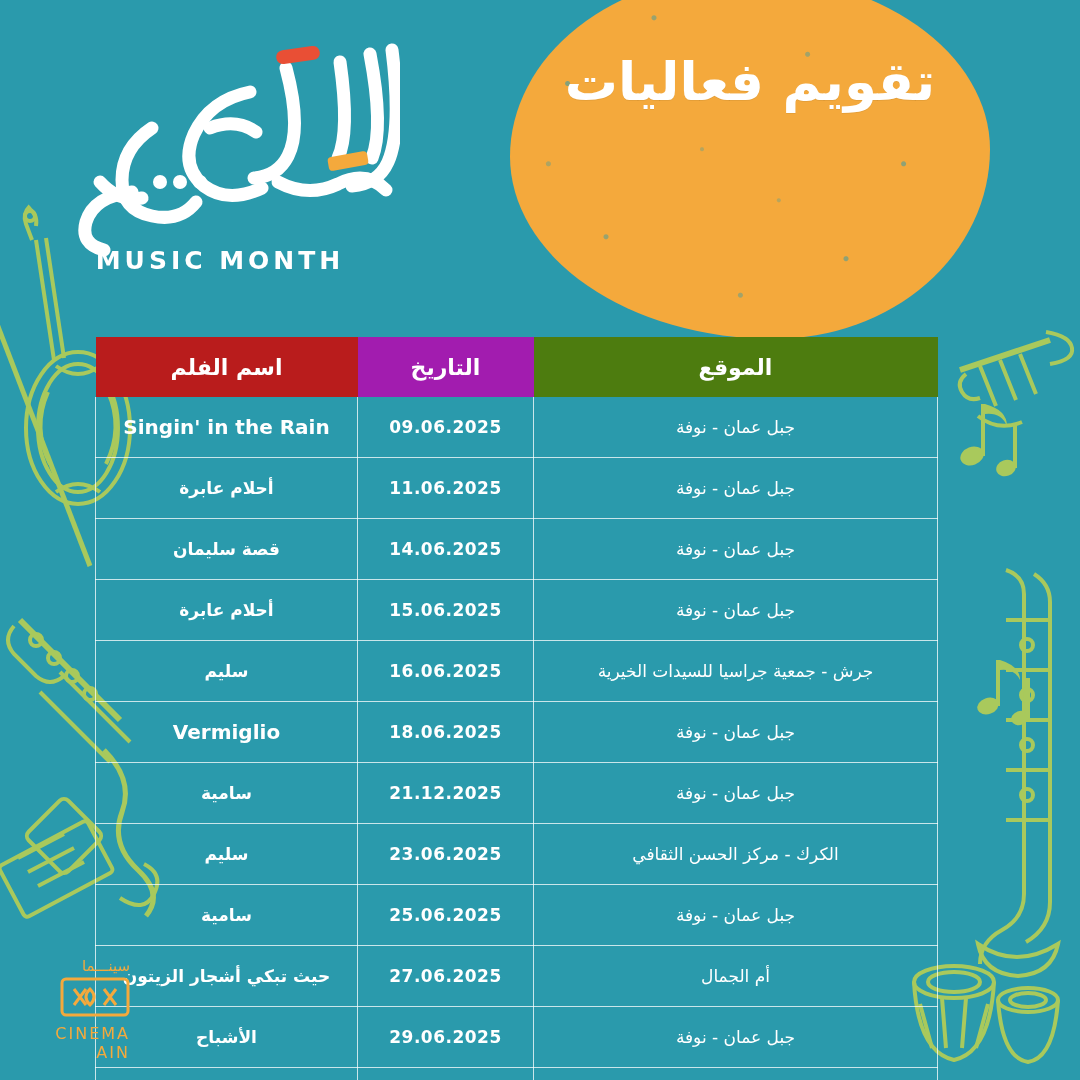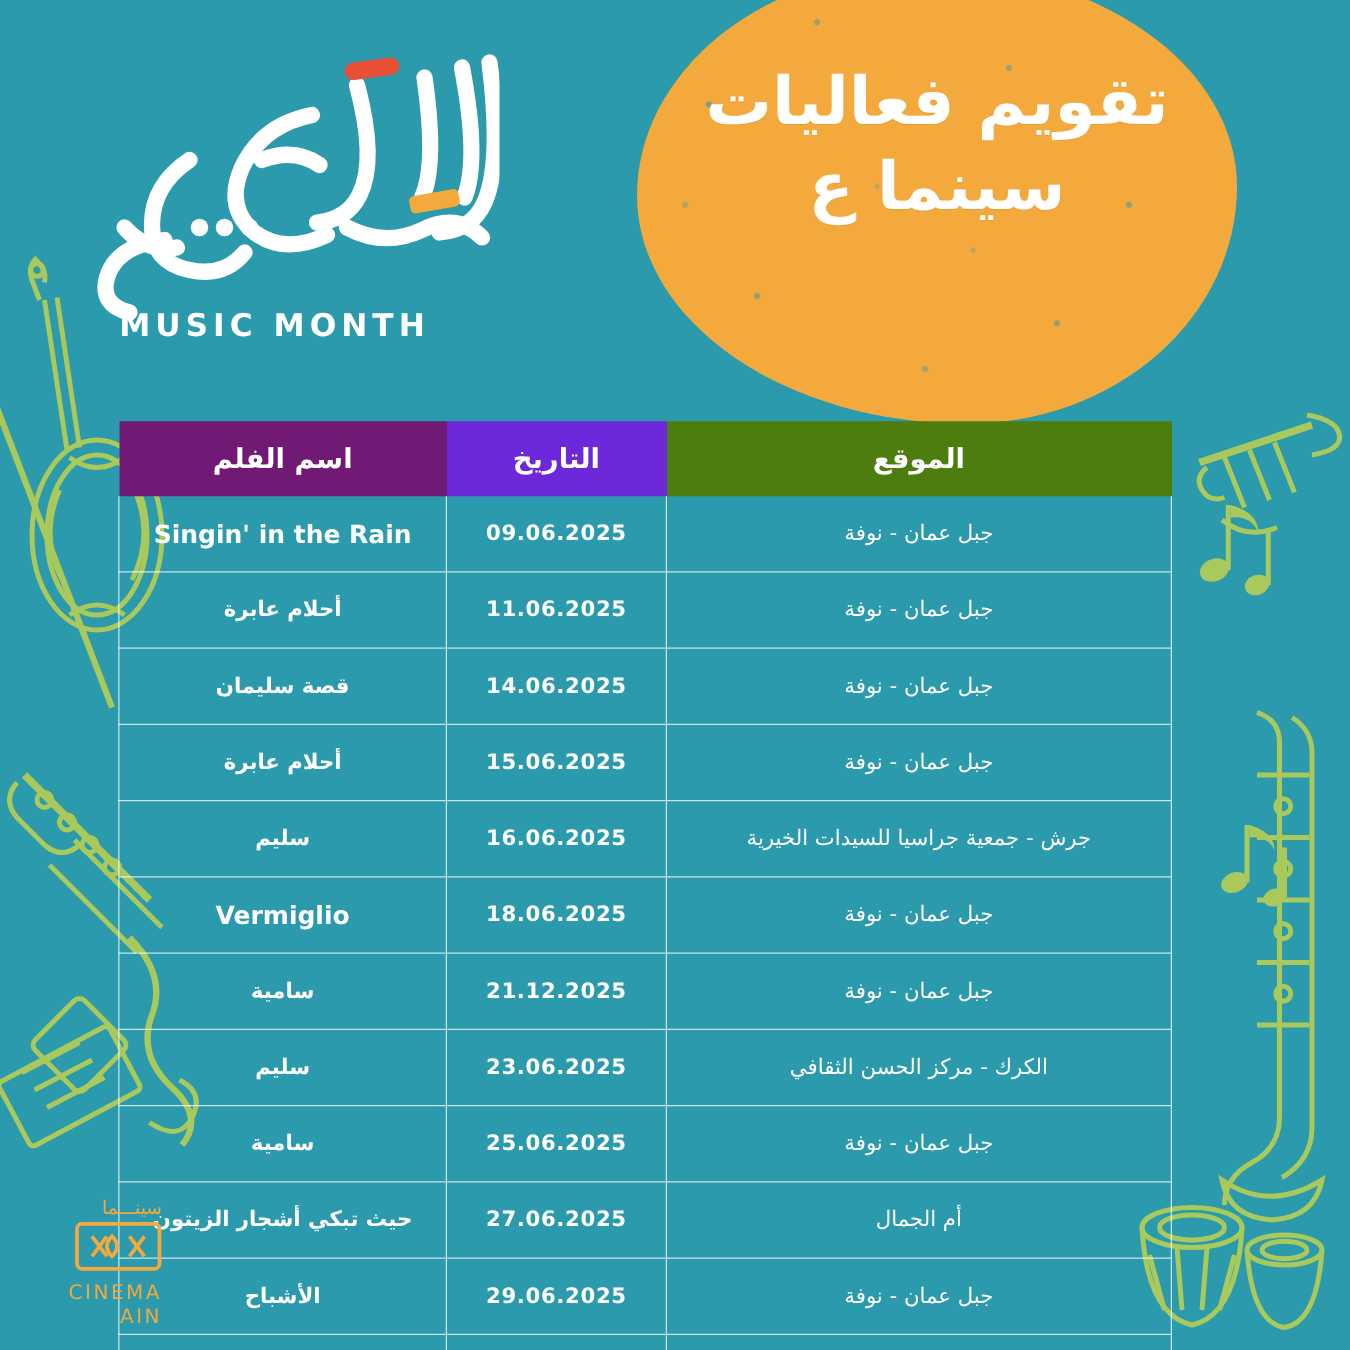--- a/index.html
+++ b/index.html
@@ -116,22 +116,22 @@
   thead th {
     height: 58px;
     color: #ffffff;
     font-size: 22px;
     font-weight: bold;
     text-align: center;
     vertical-align: middle;
     border: none;
   }
   th.col-location { background: #4d7c0f; width: 402px; }
-  th.col-date     { background: #6d28d9; width: 174px; }
-  th.col-film     { background: #701a75; width: 260px; }
+  th.col-date     { background: #a21caf; width: 174px; }
+  th.col-film     { background: #b91c1c; width: 260px; }
 
   tbody td {
     height: 52px;
     color: #ffffff;
     font-size: 17px;
     text-align: center;
     vertical-align: middle;
     border-bottom: 1px solid rgba(255,255,255,.75);
     border-left: 1px solid rgba(255,255,255,.75);
     padding: 4px 10px;
@@ -265,21 +265,20 @@
     <rect x="6" y="30" width="100" height="58" rx="4" transform="rotate(-28 56 59)"></rect>
     <path d="M18 48 l46 -24 M28 62 l46 -24 M38 76 l46 -24"></path>
   </svg>
 </div>
 
 <div class="header">
   <div class="sun-blob"></div>
 
   <div class="sun-title">
     <div>تقويم فعاليات</div>
-    <div>سينما ع</div>
   </div>
 
   <div class="logo-block">
     <div class="logo-script">
       <svg width="360" height="230" viewBox="0 0 360 230" fill="none">
 
         <g stroke="#ffffff" stroke-width="13" stroke-linecap="round" stroke-linejoin="round" fill="none">
           <path d="M300 30 q10 70 -2 96"></path>
           <path d="M330 22 q14 74 2 104"></path>
           <path d="M352 18 q10 80 -4 112 q-10 22 -36 24"></path>

